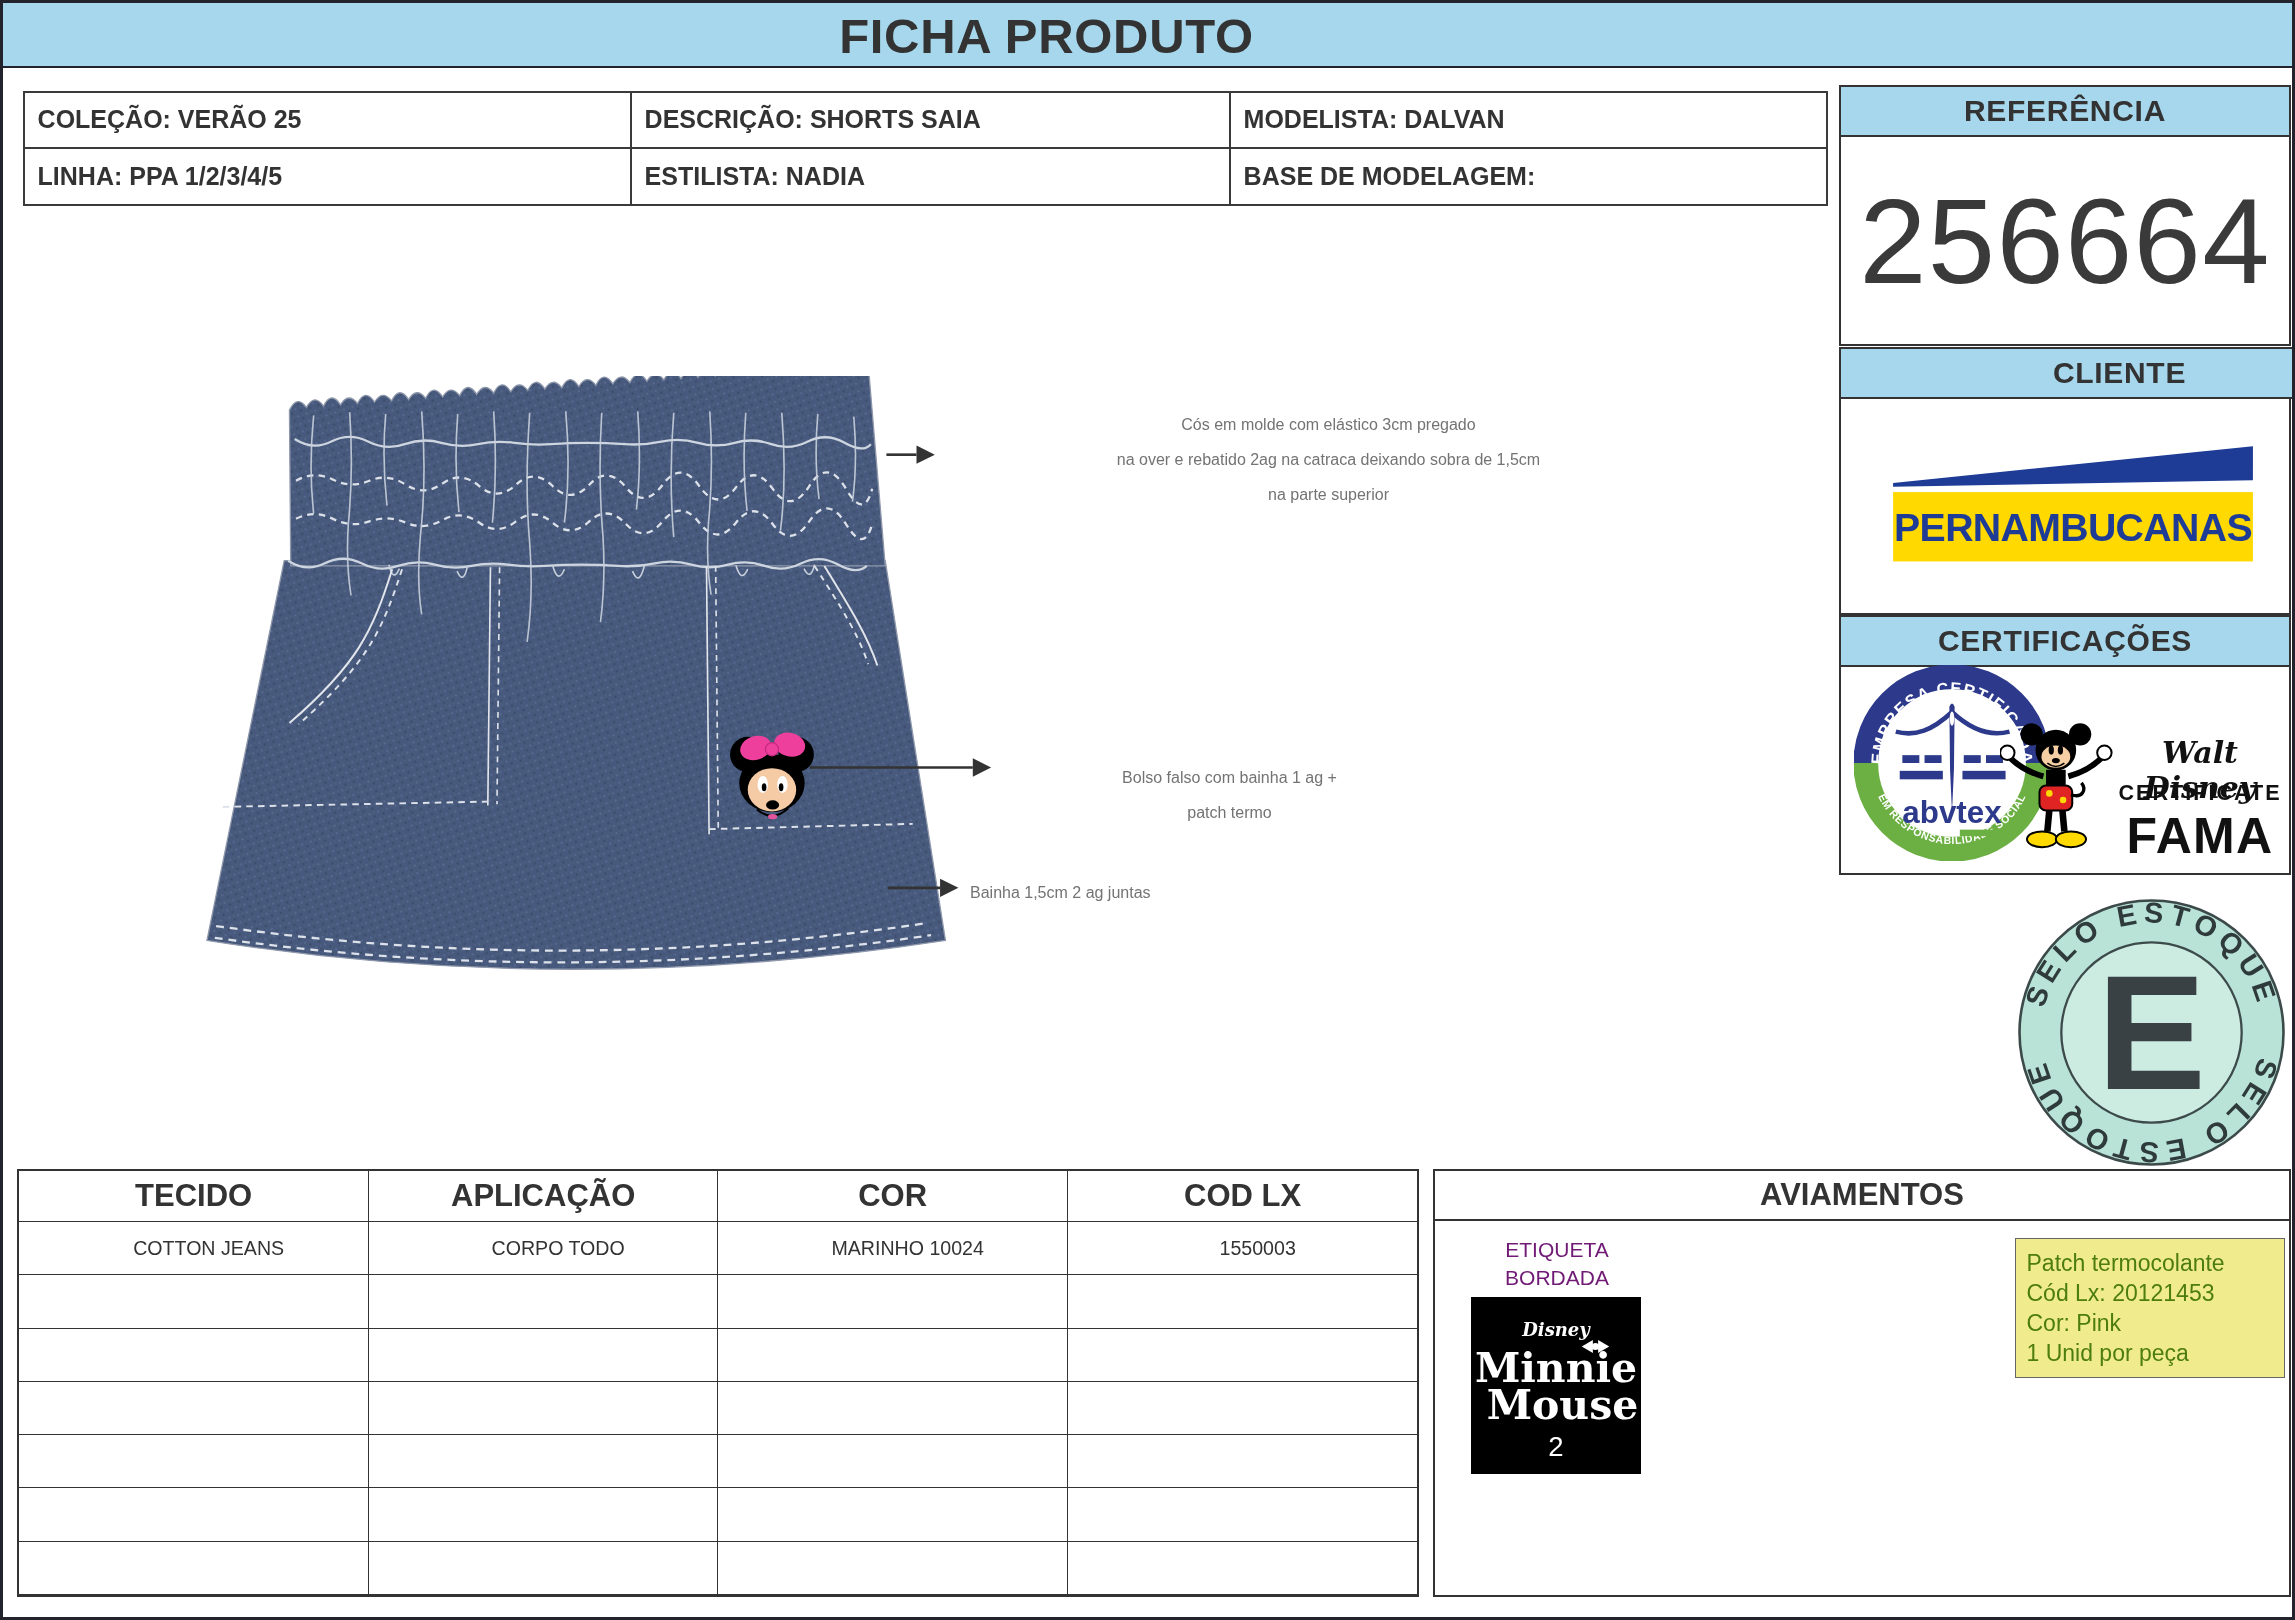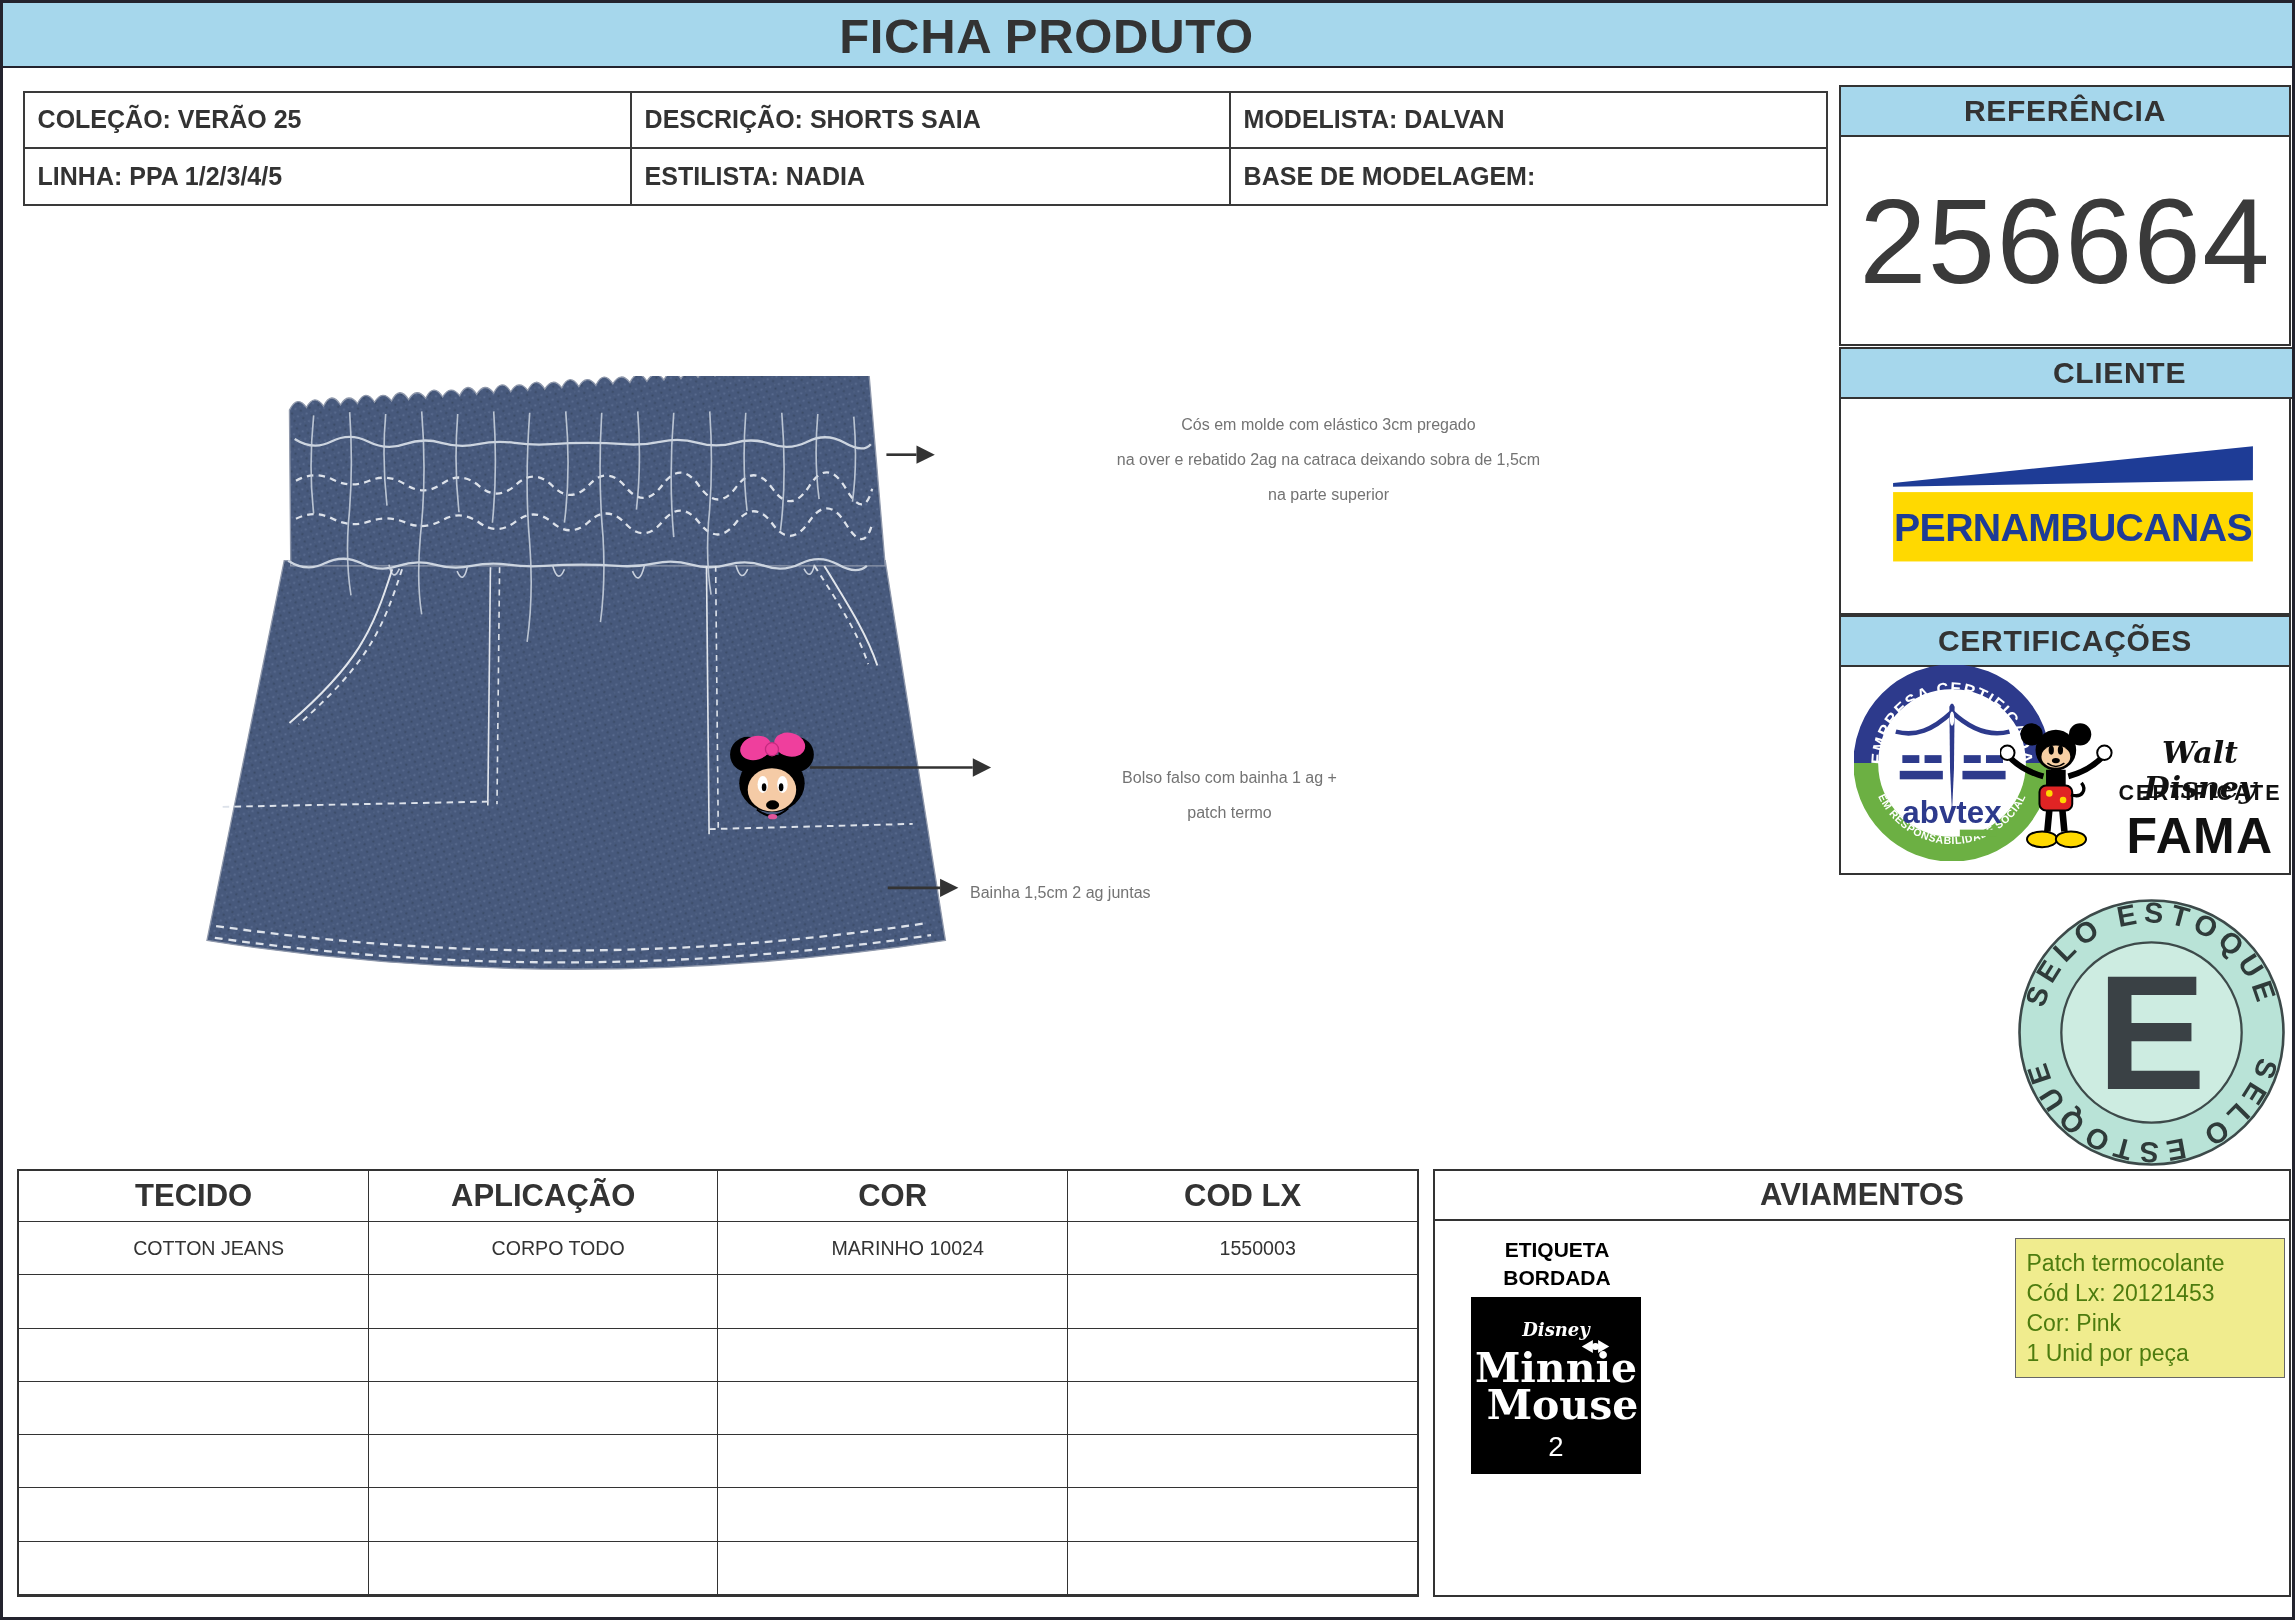--- a/index.html
+++ b/index.html
@@ -44,21 +44,21 @@
              display:grid;grid-template-columns:repeat(4,1fr);grid-template-rows:51px repeat(7,1fr);}
   .mcell{border-right:1.3px solid #333;border-bottom:1.3px solid #333;display:flex;
          align-items:center;justify-content:center;color:#333;}
   .mcell:nth-child(4n){border-right:none;}
   .mhead{font-size:31px;font-weight:bold;}
   .mdata{font-size:19.6px;padding-left:30px;}
   
   #avia-box{left:1430px;top:1166px;width:858px;height:428px;border:2px solid #333;}
   #avia-hdr{left:1430px;top:1166px;width:858px;height:52px;border:2px solid #333;background:#fff;
             display:flex;align-items:center;justify-content:center;font-size:31px;font-weight:bold;color:#333;}
-  #etiqueta{left:1472px;top:1233px;width:164px;text-align:center;font-size:21px;font-weight:bold;color:#000000;line-height:27.5px;}
+  #etiqueta{left:1472px;top:1233px;width:164px;text-align:center;font-size:21px;font-weight:normal;color:#701a75;line-height:27.5px;}
   #minnie-label{left:1468px;top:1294px;width:170px;height:177px;background:#000;color:#fff;text-align:center;}
   #ml-brand{position:absolute;left:0;top:22px;width:100%;font-family:"DejaVu Serif",serif;
             font-style:italic;font-weight:bold;font-size:18px;}
   #ml-n1{position:absolute;left:0;top:47px;width:100%;font-family:"DejaVu Serif",serif;font-weight:bold;font-size:41px;}
   #ml-n2{position:absolute;left:6.5px;top:84px;width:100%;font-family:"DejaVu Serif",serif;font-weight:bold;font-size:41px;}
   #ml-qty{position:absolute;left:0;top:134px;width:100%;font-size:27.5px;}
   #note-yellow{left:2012px;top:1235px;width:270px;height:140px;background:#f0ec8e;border:1.3px solid #666;
                padding:9.2px 0 0 10.5px;font-size:23px;line-height:30px;color:#4d7c0f;}
   svg{display:block;}
 </style>

